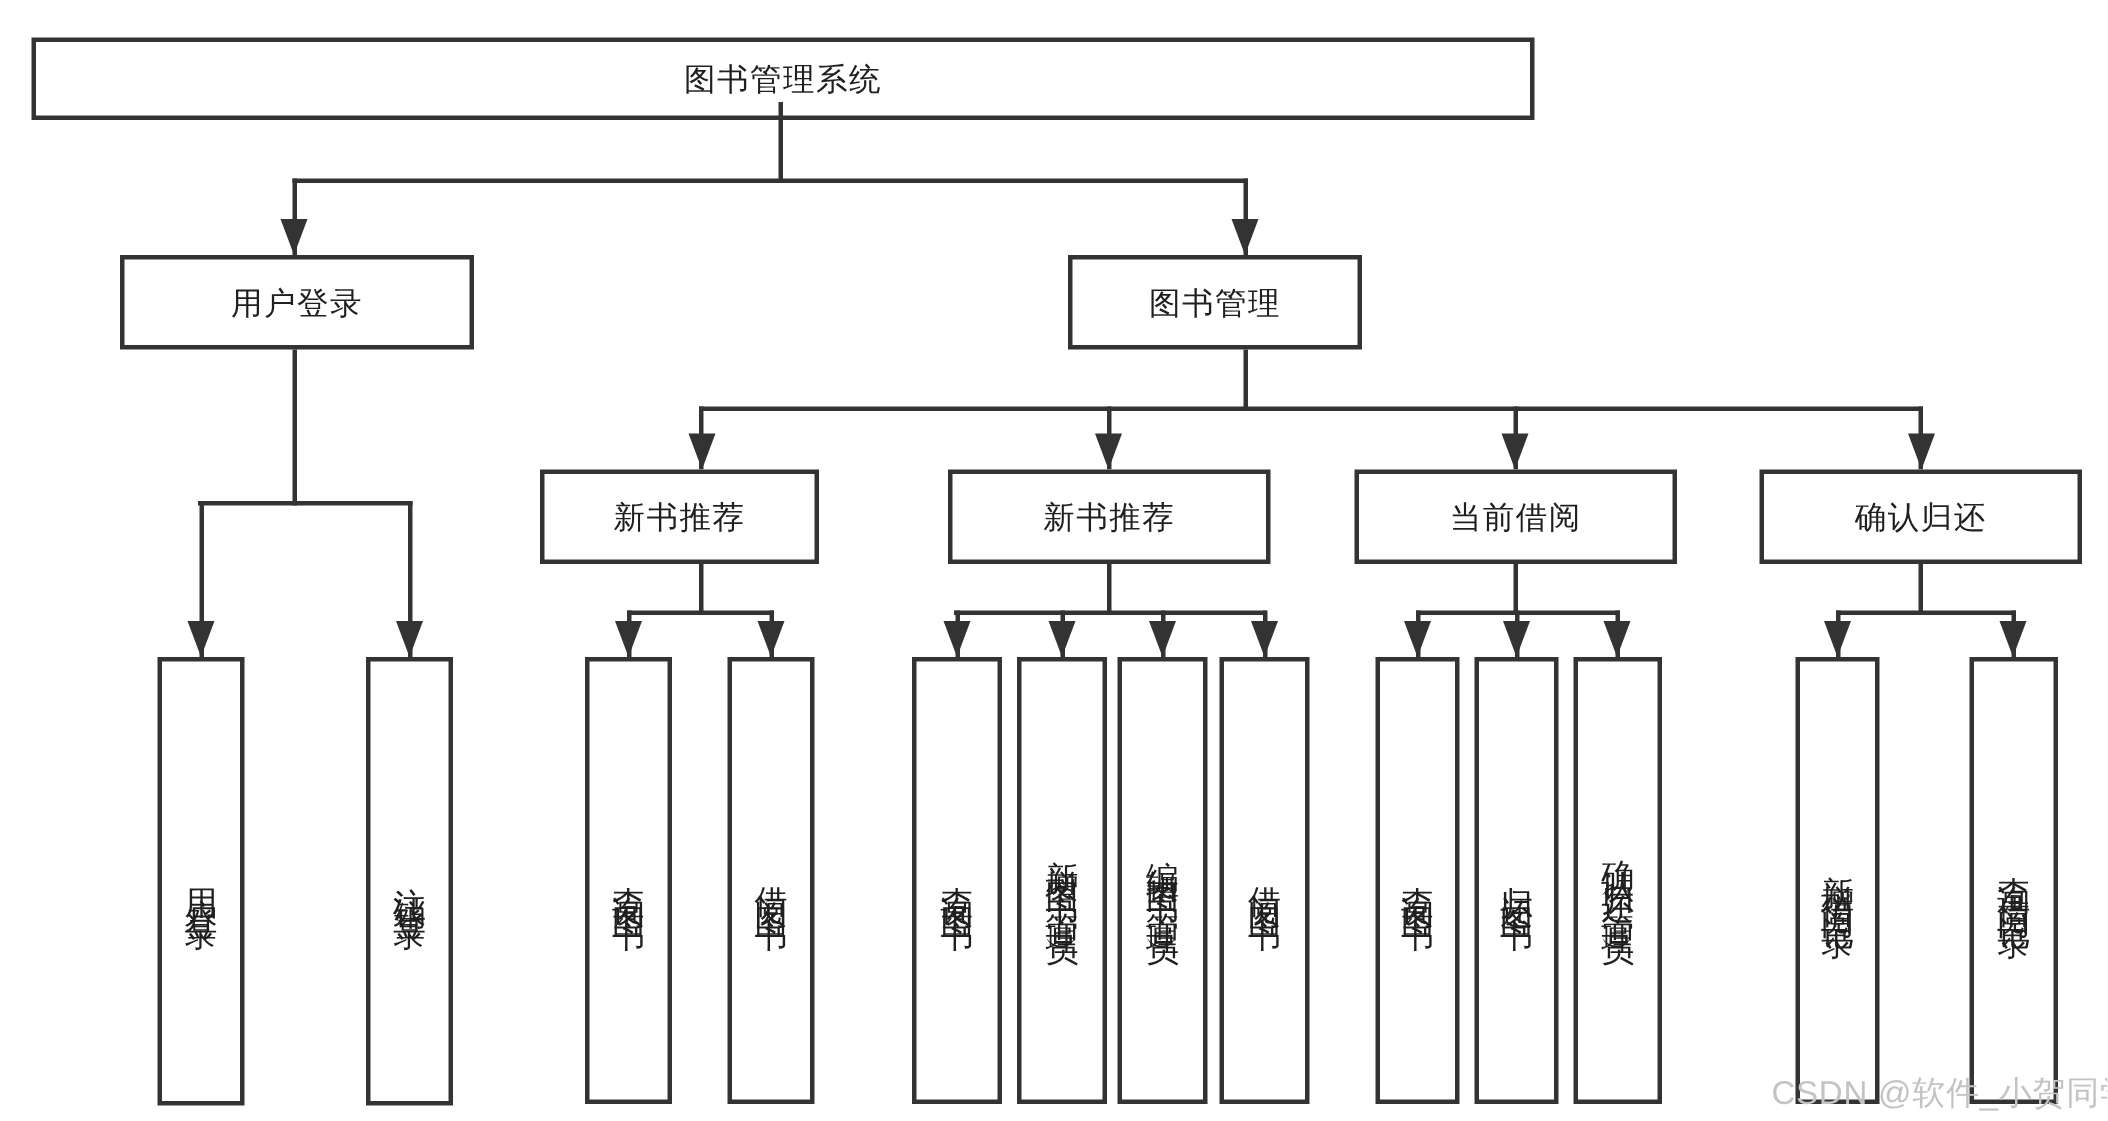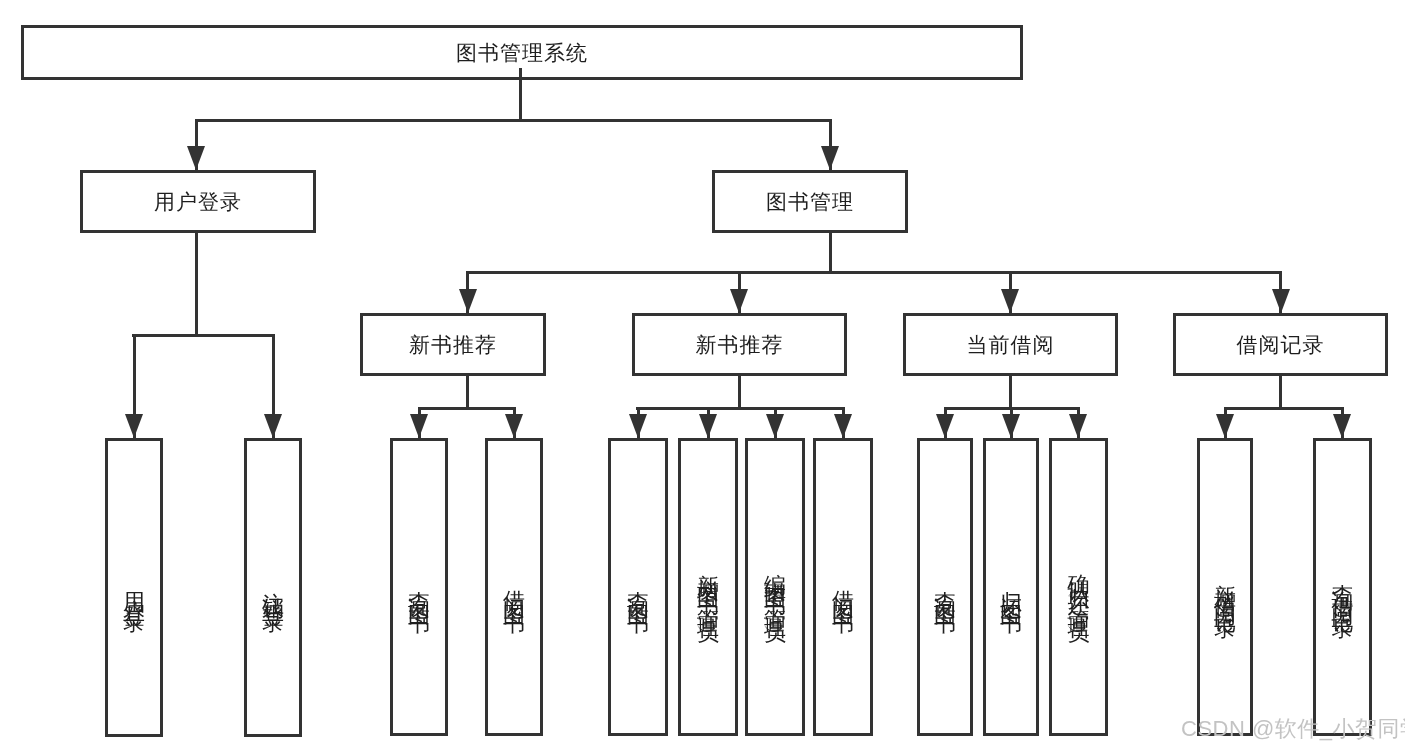--- a/index.html
+++ b/index.html
@@ -111,21 +111,21 @@
   <div class="hbox" style="left:360px; top:313px; width:186px; height:63px;">
     <span>新书推荐</span>
   </div>
   <div class="hbox" style="left:632px; top:313px; width:215px; height:63px;">
     <span>新书推荐</span>
   </div>
   <div class="hbox" style="left:903px; top:313px; width:215px; height:63px;">
     <span>当前借阅</span>
   </div>
   <div class="hbox" style="left:1173px; top:313px; width:215px; height:63px;">
-    <span>借阅记录</span>
+    <span>确认归还</span>
   </div>
 
   <div class="ln" style="left:466px; top:376px; width:3px; height:34px;"></div>
   <div class="ln" style="left:418px; top:407px; width:98px; height:3px;"></div>
   <div class="ln" style="left:418px; top:407px; width:3px; height:31px;"></div>
   <div class="arr" style="left:410px; top:414px;"></div>
   <div class="ln" style="left:513px; top:407px; width:3px; height:31px;"></div>
   <div class="arr" style="left:505px; top:414px;"></div>
 
   <div class="ln" style="left:738px; top:376px; width:3px; height:34px;"></div>

